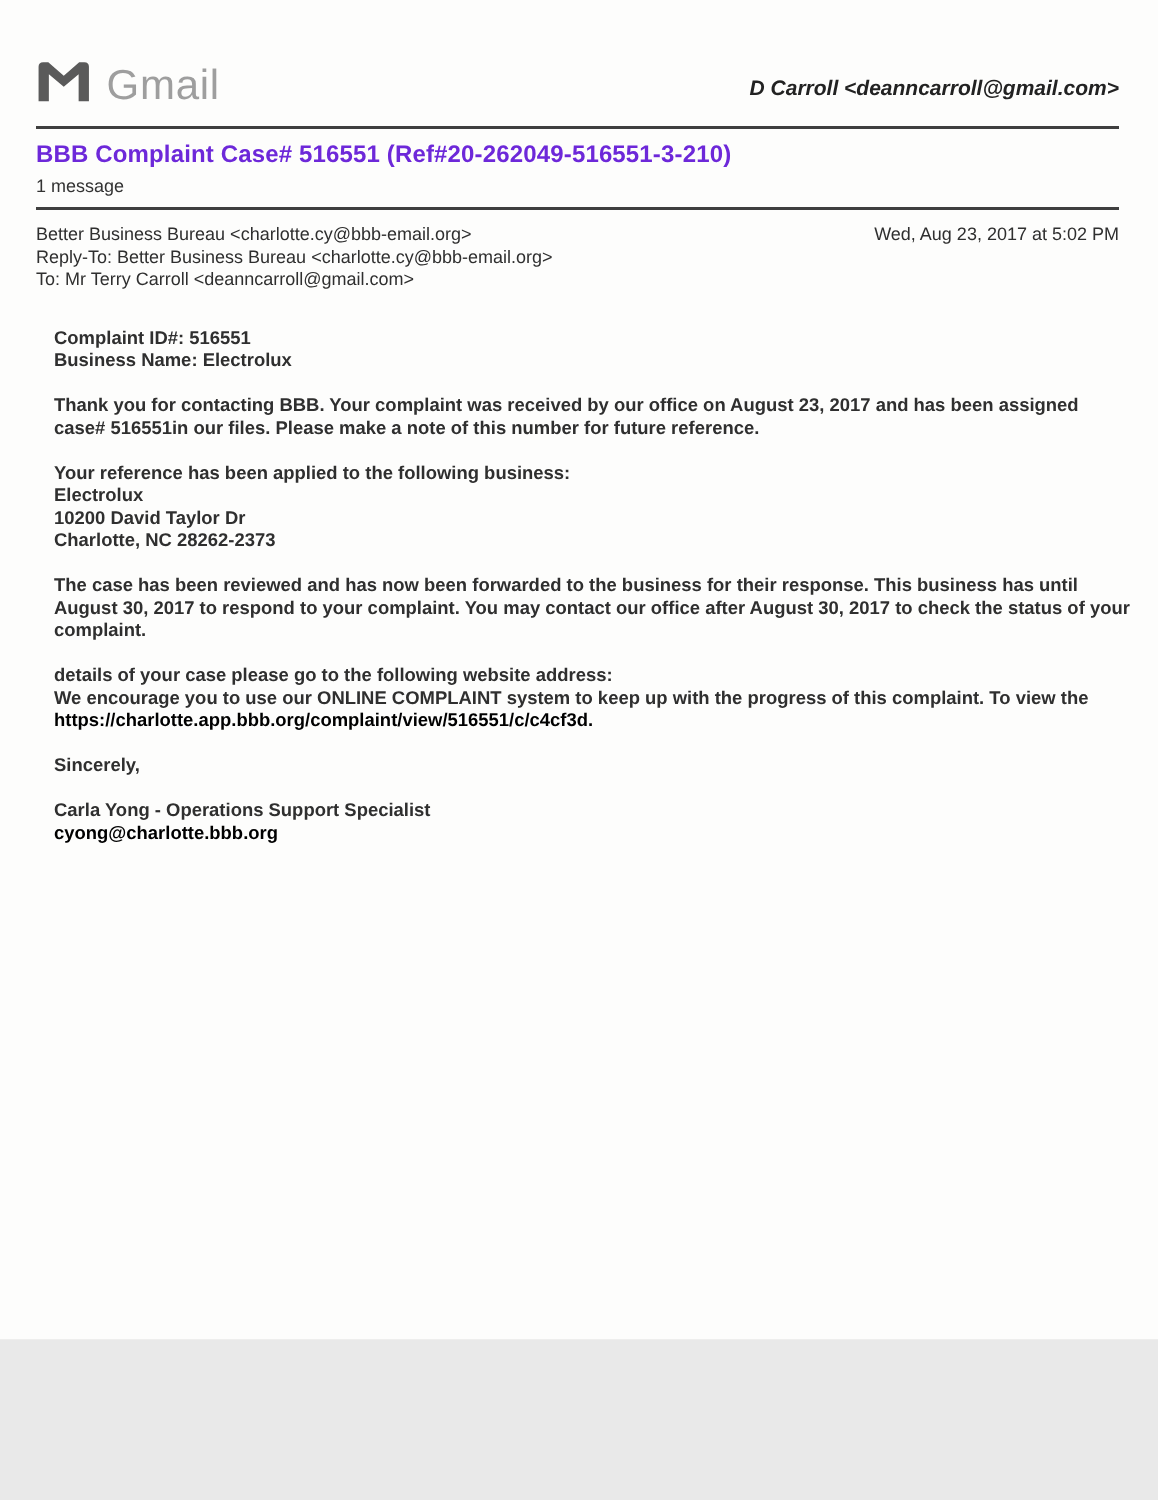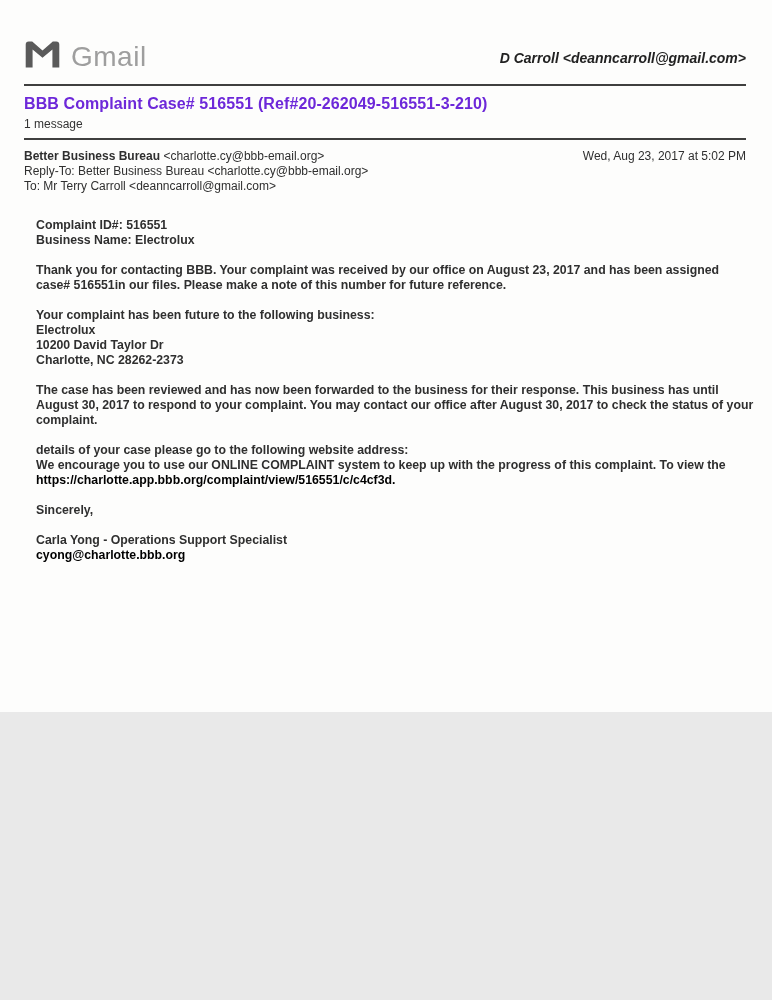--- a/index.html
+++ b/index.html
@@ -1,18 +1,18 @@
 <!DOCTYPE html>
 <html><head>
 <meta charset="utf-8">
 <style>
   html,body { margin:0; padding:0; background:#e9e9e9; }
   .page {
     position:relative;
-    width:772px; height:712px;
+    width:772px; height:893px;
     margin:0 auto;
     background:#fdfdfc;
     box-sizing:border-box;
     padding:40px 26px 0 24px;
     font-family:"Liberation Sans", sans-serif;
     color:#2f2f2f;
     overflow:hidden;
   }
   
   .hdr { display:flex; justify-content:space-between; align-items:flex-start; }
@@ -27,21 +27,21 @@
 
   .rule { border:none; border-top:2px solid #3f3f3f; margin:0; }
   .rule1 { margin-top:15px; }
   .rule2 { margin-top:6px; }
 
   .subject { font-size:16px; font-weight:bold; color:#6d28d9; margin:9px 0 0 0; letter-spacing:0.1px; }
   .msgcount { font-size:12px; color:#333; margin:4px 0 7px 0; }
 
   .mailheaders { margin-top:9px; font-size:12px; line-height:15px; }
   .fromrow { display:flex; justify-content:space-between; }
-  .from-name { font-weight:bold; }
+  .from-name { font-weight:normal; }
   .date { white-space:nowrap; }
 
   .bodyblock { margin:24px 0 0 12px; font-size:12.3px; line-height:15px;font-weight:bold; }
   .para { margin:0 0 15px 0; }
   .bl { white-space:pre; }
   .muted { color:#000000; }
 
   .speck { position:absolute; left:298px; top:936px; width:3px; height:3px;
            background:#bdbdbd; border-radius:50%; opacity:0.55; }
   .speck2 { position:absolute; left:228px; top:944px; width:14px; height:2px;
@@ -83,21 +83,21 @@
   <div class="bodyblock">
     <div class="para">
       <div class="bl">Complaint ID#: 516551</div>
       <div class="bl">Business Name: Electrolux</div>
     </div>
     <div class="para">
       <div class="bl">Thank you for contacting BBB. Your complaint was received by our office on August 23, 2017 and has been assigned</div>
       <div class="bl">case# 516551in our files. Please make a note of this number for future reference.</div>
     </div>
     <div class="para">
-      <div class="bl">Your complaint has been future to the following business:</div>
+      <div class="bl">Your reference has been applied to the following business:</div>
       <div class="bl">Electrolux</div>
       <div class="bl">10200 David Taylor Dr</div>
       <div class="bl">Charlotte, NC 28262-2373</div>
     </div>
     <div class="para">
       <div class="bl">The case has been reviewed and has now been forwarded to the business for their response. This business has until</div>
       <div class="bl">August 30, 2017 to respond to your complaint. You may contact our office after August 30, 2017 to check the status of your</div>
       <div class="bl">complaint.</div>
     </div>
     <div class="para">

